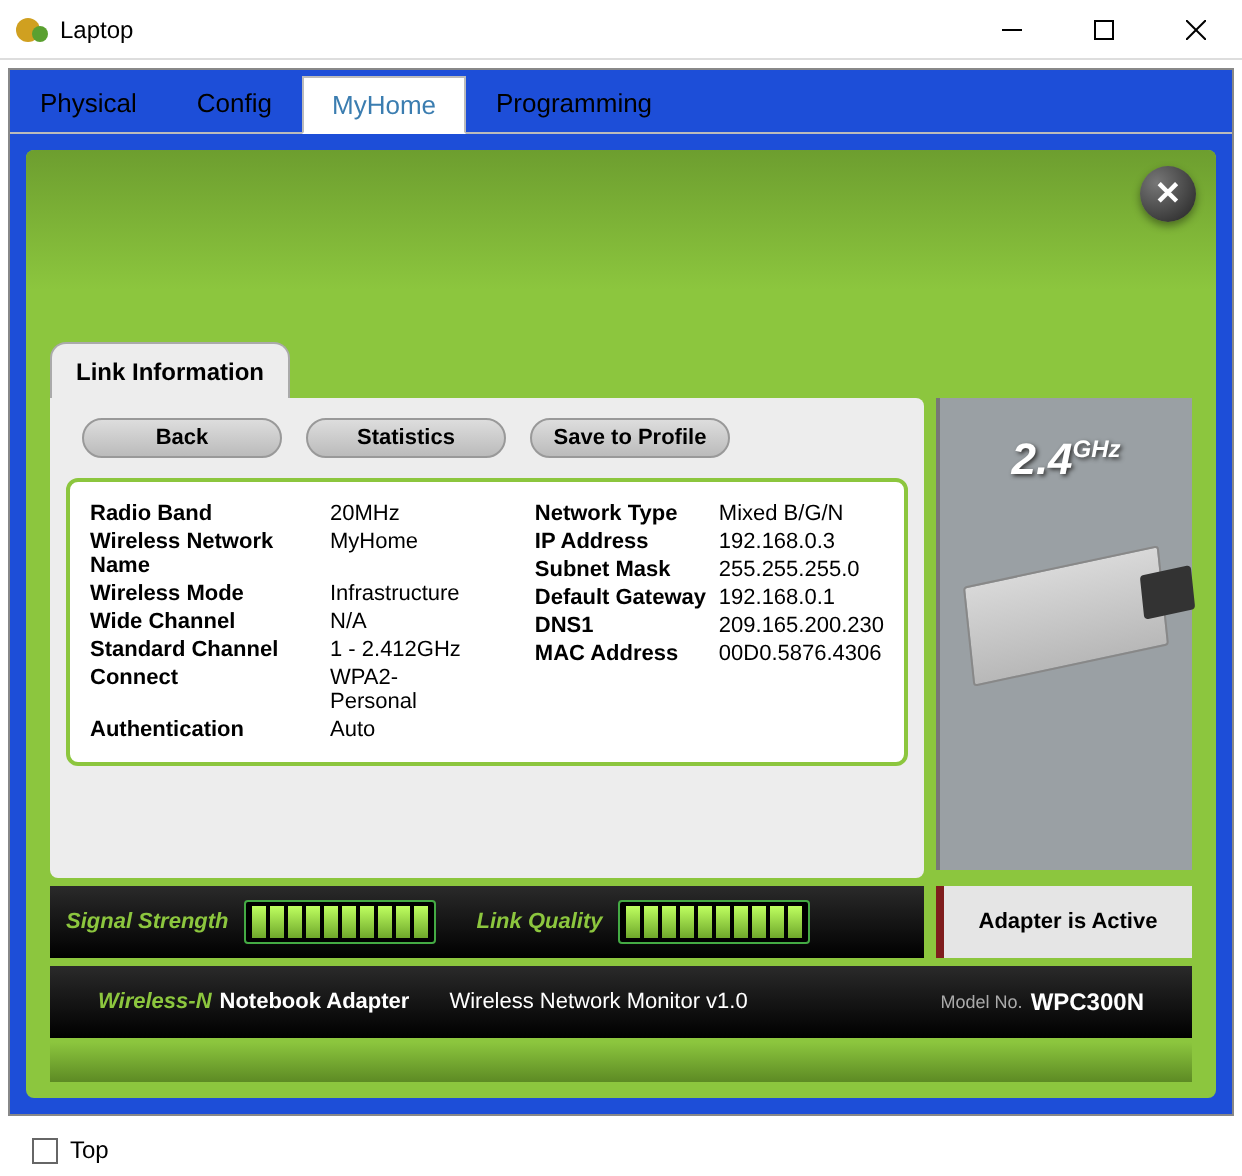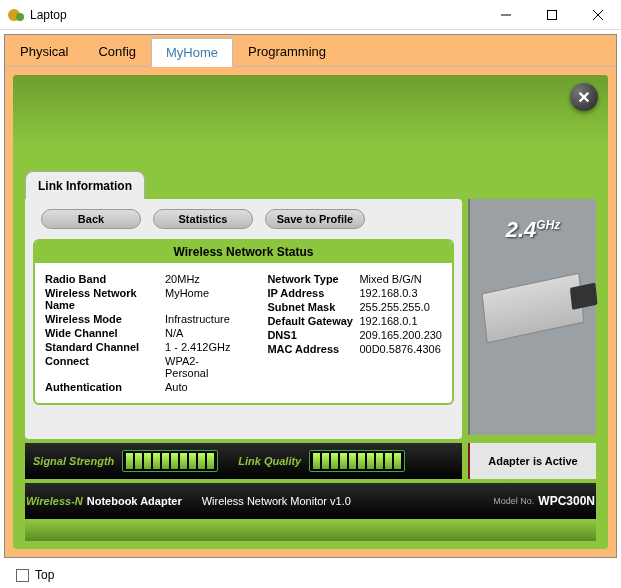--- a/index.html
+++ b/index.html
@@ -8,21 +8,21 @@
 
 .titlebar { display: flex; align-items: center; height: 30px; border-bottom: 1px solid #ddd; }
 .title-icon { width: 16px; height: 16px; margin: 0 6px 0 8px; position: relative; }
 .title-icon::before { content: ""; position: absolute; width: 12px; height: 12px; background: #d0a020; border-radius: 50%; top: 2px; left: 0; }
 .title-icon::after { content: ""; position: absolute; width: 8px; height: 8px; background: #5aa030; border-radius: 50%; top: 6px; left: 8px; }
 .title-text { font-size: 12px; flex: 1; }
 .winbtns { display: flex; }
 .winbtn { width: 46px; height: 30px; display: flex; align-items: center; justify-content: center; font-size: 14px; cursor: pointer; }
 
 
-.container { border: 1px solid #888; margin: 4px; height: 524px; position: relative; background: #fdba74; }
+.container { border: 1px solid #888; margin: 4px; height: 524px; position: relative; background: #1d4ed8; }
 
 
 .outer-tabs { display: flex; border-bottom: 1px solid #bbb; padding-top: 2px; }
 .otab { padding: 6px 14px; font-size: 13px; border: 1px solid transparent; border-bottom: none; cursor: pointer; }
 .otab.active { border-color: #bbb; background: #fff; color: #3b7db0; border-bottom: 1px solid #fff; position: relative; top: 1px; }
 
 
 .panel { position: absolute; top: 40px; left: 8px; right: 8px; bottom: 8px; background: #8cc63e; border-radius: 4px; overflow: hidden; }
 .panel-shadow-top { position:absolute; top:0; left:0; right:0; height:70px; background: linear-gradient(#6d9e2f, #8cc63e); }
 .close-x { position: absolute; top: 8px; right: 10px; width: 28px; height: 28px; border-radius: 50%; background: radial-gradient(circle at 30% 30%, #777, #222); color: #fff; display:flex; align-items:center; justify-content:center; font-weight:bold; cursor:pointer; font-size:16px; box-shadow: 0 2px 4px rgba(0,0,0,.4); }
@@ -52,24 +52,24 @@
 .ghz { margin-top: 18px; color:#fff; font-style:italic; font-size: 22px; font-weight:bold; text-shadow: 1px 1px 2px #333; }
 .ghz sup { font-size: 12px; }
 .cardimg { margin-top: 40px; width: 100px; height: 50px; background: linear-gradient(#d8d8d8, #b8b8b8); border: 1px solid #888; transform: rotate(-12deg) skewX(-6deg); position: relative; border-radius: 2px; }
 .cardimg::after { content:""; position:absolute; right:-16px; top:12px; width:26px; height:22px; background:#333; border-radius: 2px; }
 
 
 .sigbar { position:absolute; left:12px; right:146px; bottom:70px; height:36px; background: linear-gradient(#2a2a2a, #000); display:flex; align-items:center; padding: 0 8px; gap: 8px; }
 .meter-label { color: #8cc63e; font-size: 11px; font-weight: bold; font-style: italic; }
 .meter { background:#000; border: 1px solid #4a4; padding: 2px 3px; display:flex; gap:2px; border-radius:2px; }
 .seg { width: 7px; height: 16px; background: linear-gradient(#bfff60, #6fa82b); }
-.rside-status { position:absolute; right:12px; width:128px; bottom:70px; height:36px; background:#e5e5e5; display:flex; align-items:center; justify-content:center; font-size:11px; font-weight:bold; border-left: 2px solid #7f1d1d; }
-
-
-.blackbar { position:absolute; left:12px; right:12px; bottom:30px; height:36px; background: linear-gradient(#2a2a2a, #000); display:flex; align-items:center; color:#ccc; font-size:11px; padding: 0 1px; }
+.rside-status { position:absolute; right:12px; width:128px; bottom:70px; height:36px; background:#e5e5e5; display:flex; align-items:center; justify-content:center; font-size:11px; font-weight:bold; border-left: 4px solid #7f1d1d; }
+
+
+.blackbar { position:absolute; left:12px; right:12px; bottom:30px; height:36px; background: linear-gradient(#2a2a2a, #000); display:flex; align-items:center; color:#ccc; font-size:11px; padding: 0 24px; }
 .wn-logo { font-weight:bold; font-style:italic; color:#8cc63e; margin-right: 4px; }
 .wn-sub { color:#fff; font-weight:bold; margin-right: 20px; }
 .spacer { flex: 1; }
 .model { font-size:9px; color:#aaa; margin-right: 4px; }
 .modelno { font-weight:bold; color:#fff; font-size: 12px; }
 
 
 .footergreen { position:absolute; left:12px; right:12px; bottom: 8px; height:20px; background: linear-gradient(#8cc63e,#5d8a24); }
 
 
@@ -120,21 +120,20 @@
       <div class="gtab">Profiles</div>
     </div>
 
     <div class="main">
       <div class="action-row">
         <div class="abtn">Back</div>
         <div class="abtn">Statistics</div>
         <div class="abtn">Save to Profile</div>
       </div>
       <div class="status-box">
-        <div class="status-hdr">Wireless Network Status</div>
         <div class="status-body">
           <div class="col" id="leftcol">
               <div class="row">
                 <div class="lbl">Radio Band</div>
                 <div class="val">20MHz</div>
               </div>
               <div class="row">
                 <div class="lbl">Wireless Network Name</div>
                 <div class="val">MyHome</div>
               </div>

